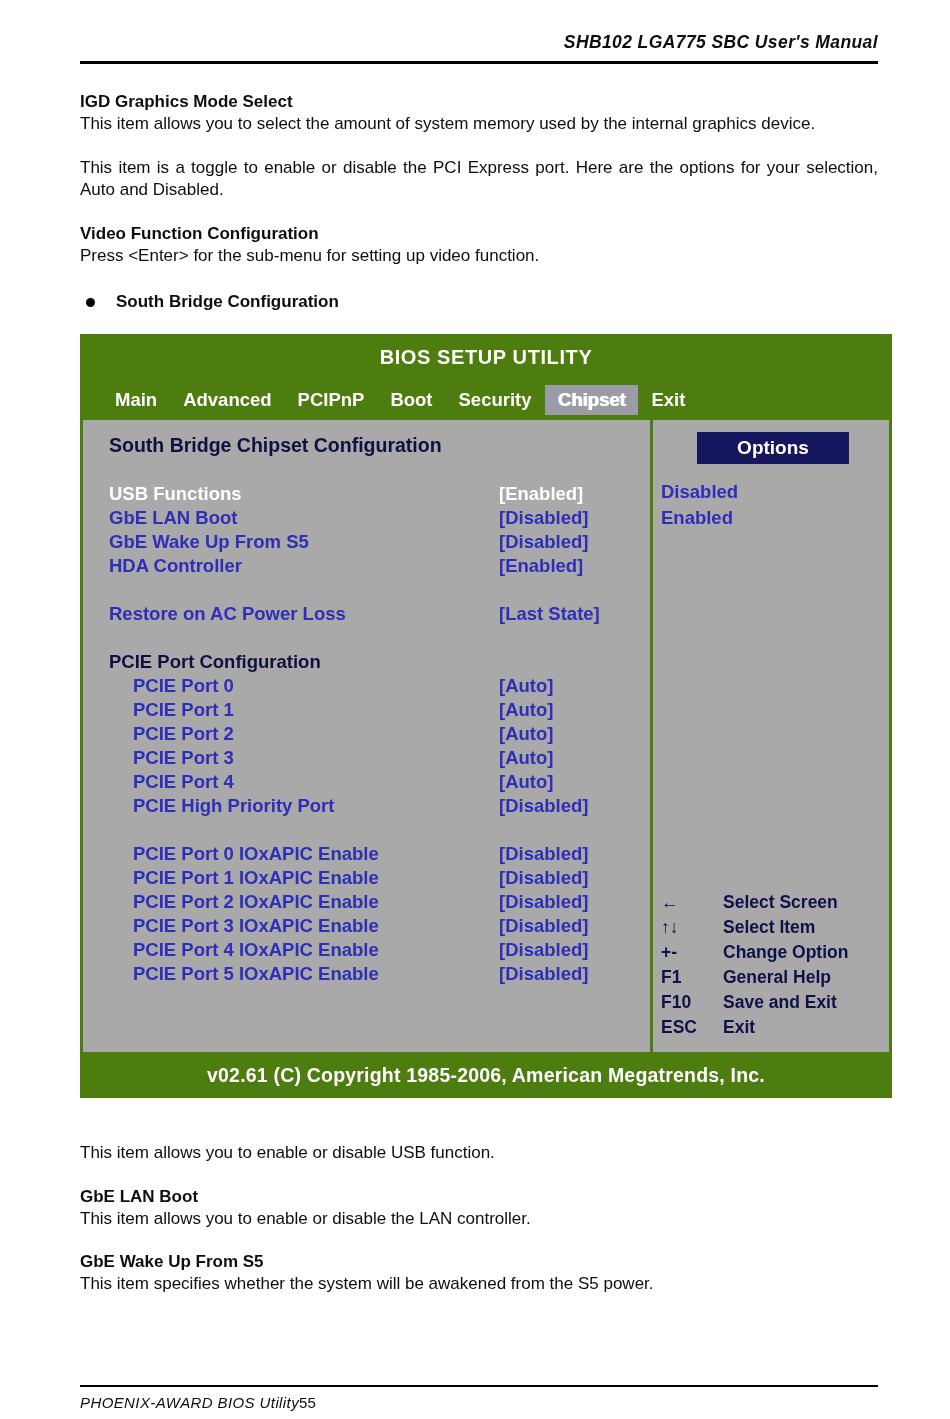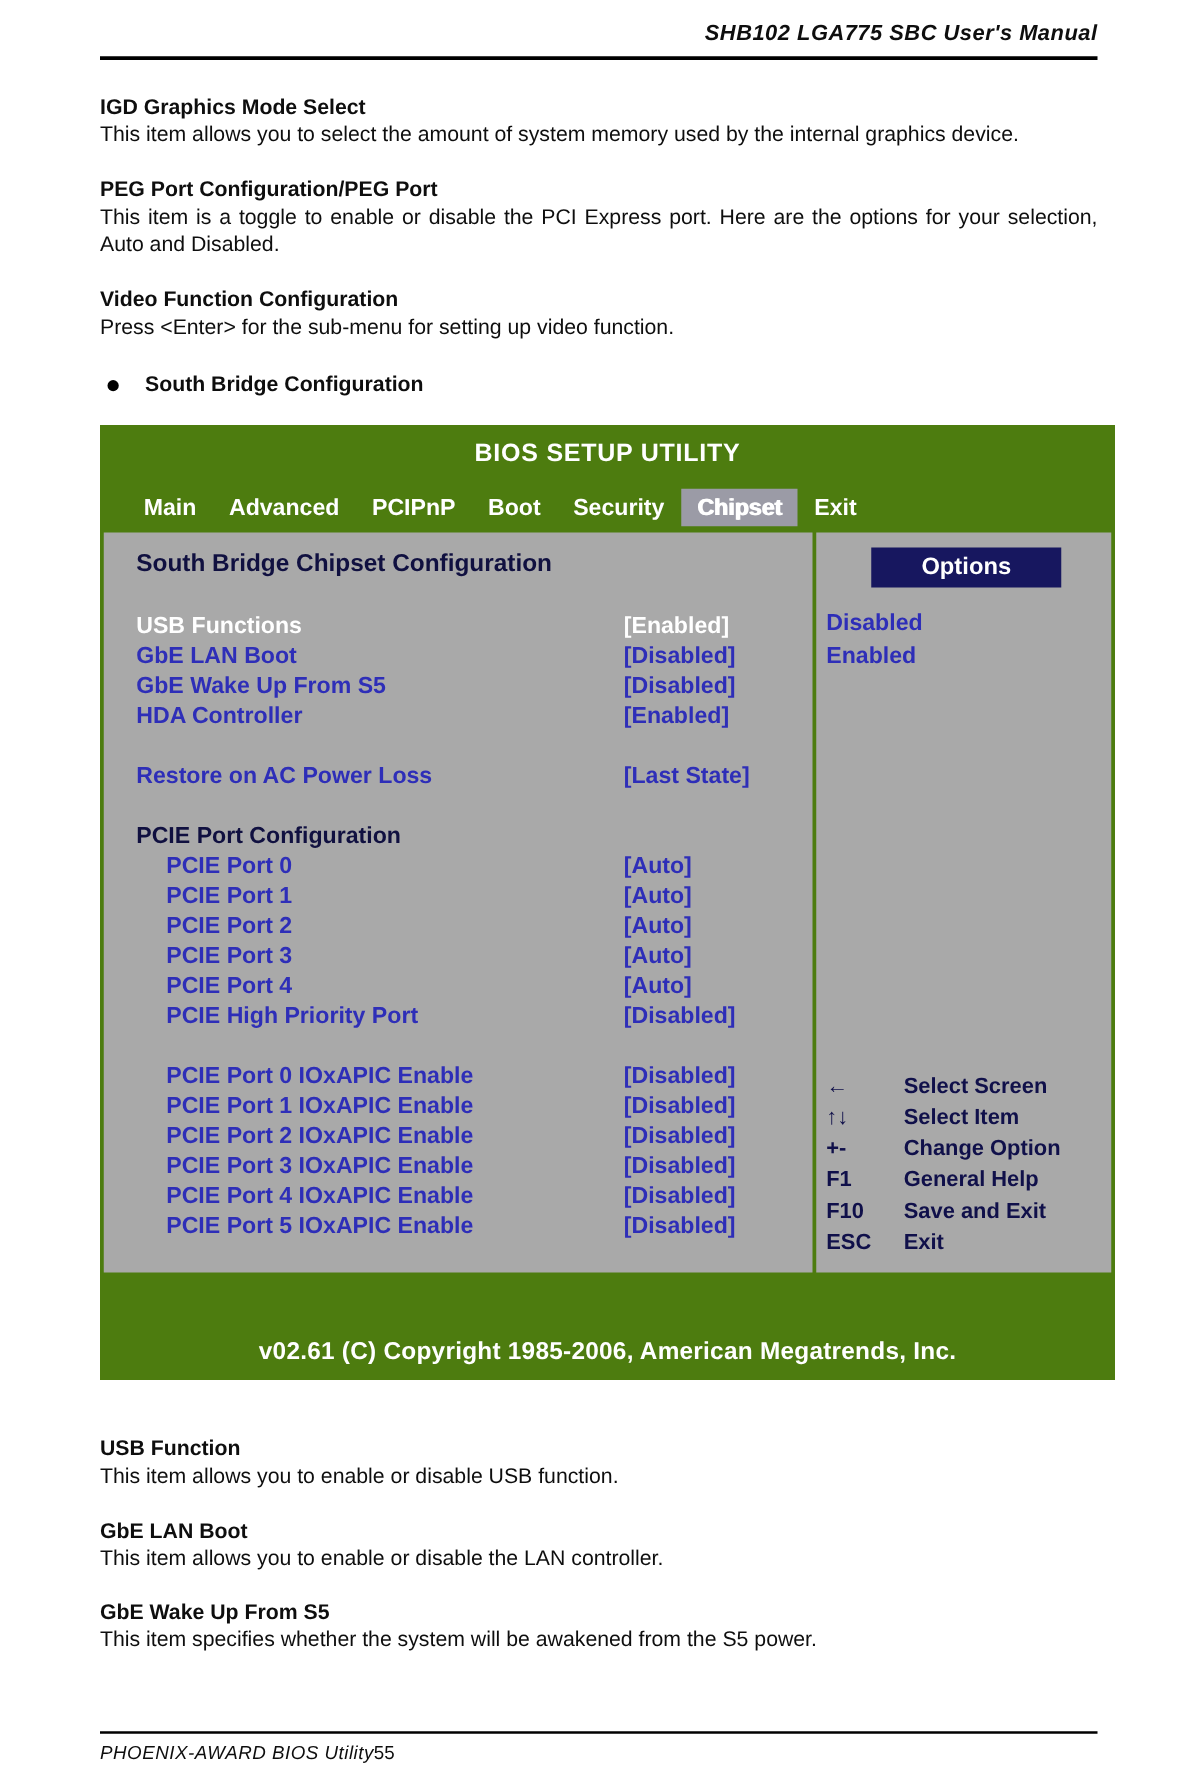--- a/index.html
+++ b/index.html
@@ -4,21 +4,21 @@
 <style>
   * { margin:0; padding:0; box-sizing:border-box; }
   html,body { width:950px; height:1419px; }
   body {
     background:#ffffff;
     font-family:"Liberation Sans", sans-serif;
     color:#0e0e0e;
     position:relative;
     overflow:hidden;
   }
-  .page { position:absolute; inset:0; padding:16px 72px 0 80px; }
+  .page { position:absolute; inset:0; padding:32px 72px 0 80px; }
 
   
   .hdr-title { text-align:right; font-style:italic; font-weight:bold; font-size:17.5px; letter-spacing:.4px; }
   .hdr-rule  { height:3px; background:#000; margin-top:8px; }
   .page-footer { position:absolute; left:80px; right:72px; bottom:8px; }
   .ftr-rule  { height:2px; background:#000; }
   .ftr-row   { display:flex; justify-content:flex-start; margin-top:7px; font-size:15px; }
   .ftr-left  { font-style:italic; letter-spacing:.4px; }
 
   
@@ -49,39 +49,38 @@
   .bi-row.group { color:#101040; }
   .bi-spacer { height:24px; }
   .opt-box { width:152px; margin-left:36px; background:#17175f; color:#fff; font-weight:bold;
              font-size:19px; text-align:center; padding:5px 0; }
   .opts { margin-top:15px; }
   .opt-item { color:#2e2eb8; font-weight:bold; font-size:18.5px; line-height:26px; }
   .help { margin-top:auto; }
   .hk-row { display:flex; color:#10104a; font-weight:bold; font-size:17.5px; line-height:25px; white-space:nowrap; }
   .hk-key { width:62px; flex:none; }
   .bios-footer { height:46px; display:flex; align-items:center; justify-content:center;
-                 color:#fff; font-weight:bold; font-size:19.5px; letter-spacing:.2px;margin-top:40px; }
+                 color:#fff; font-weight:bold; font-size:19.5px; letter-spacing:.2px; }
 </style>
 </head>
 <body>
 
 <div class="page">
 
   <div class="hdr-title">SHB102 LGA775 SBC User's Manual</div>
   <div class="hdr-rule"></div>
 
   <div class="content">
 
     <div id="top-sections">
         <div class="sec">
           <div class="sec-h">IGD Graphics Mode Select</div>
           <div class="sec-b">This item allows you to select the amount of system memory used by the internal graphics device.</div>
         </div>
         <div class="sec">
-          <div class="sec-h">PEG Port Configuration/PEG Port</div>
           <div class="sec-b">This item is a toggle to enable or disable the PCI Express port. Here are the options for your selection, Auto and Disabled.</div>
         </div>
         <div class="sec">
           <div class="sec-h">Video Function Configuration</div>
           <div class="sec-b">Press &lt;Enter&gt; for the sub-menu for setting up video function.</div>
         </div>
       </div>
 
     <div class="bullet-line">
       <span class="bullet-dot"></span>
@@ -158,21 +157,20 @@
                 <span class="hk-act">Exit</span>
               </div>
             </div>
         </div>
       </div>
       <div class="bios-footer">v02.61 (C) Copyright 1985-2006, American Megatrends, Inc.</div>
     </div>
 
     <div id="bottom-sections" style="margin-top:44px;">
         <div class="sec">
-          <div class="sec-h">USB Function</div>
           <div class="sec-b">This item allows you to enable or disable USB function.</div>
         </div>
         <div class="sec">
           <div class="sec-h">GbE LAN Boot</div>
           <div class="sec-b">This item allows you to enable or disable the LAN controller.</div>
         </div>
         <div class="sec">
           <div class="sec-h">GbE Wake Up From S5</div>
           <div class="sec-b">This item specifies whether the system will be awakened from the S5 power.</div>
         </div>

